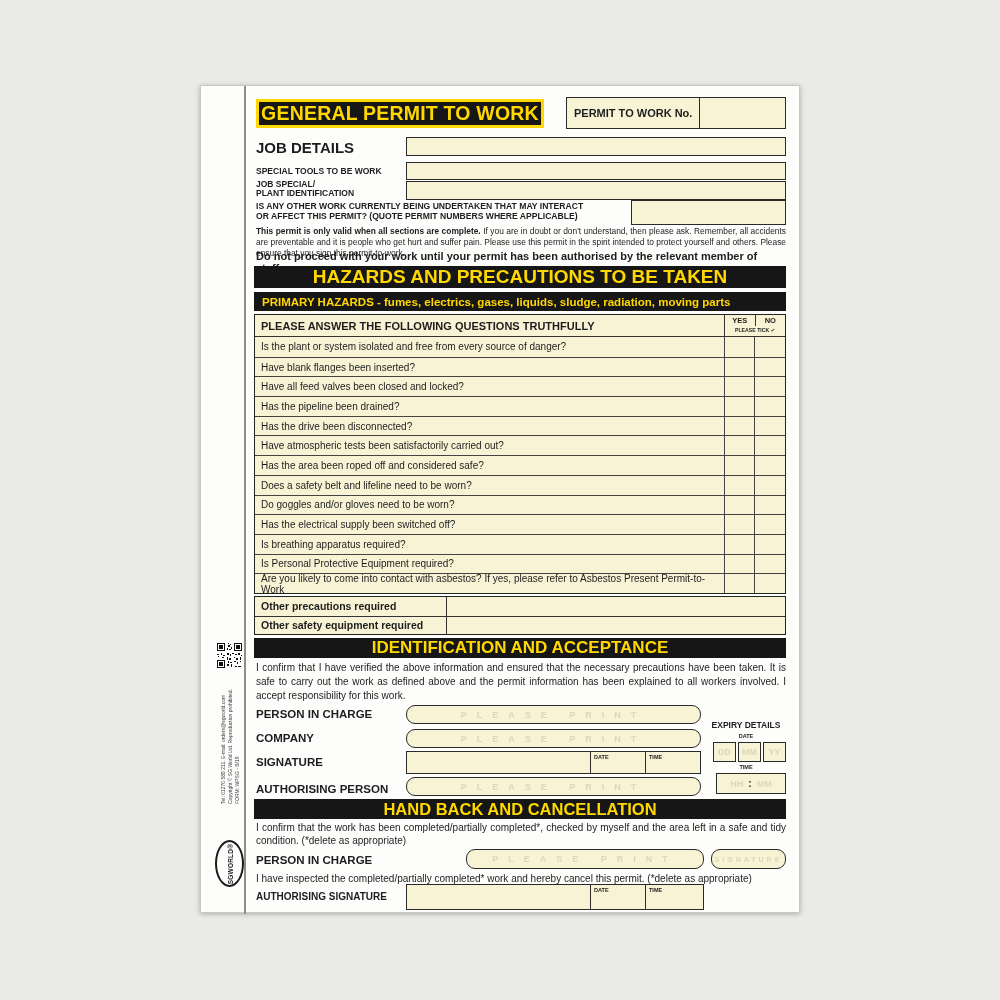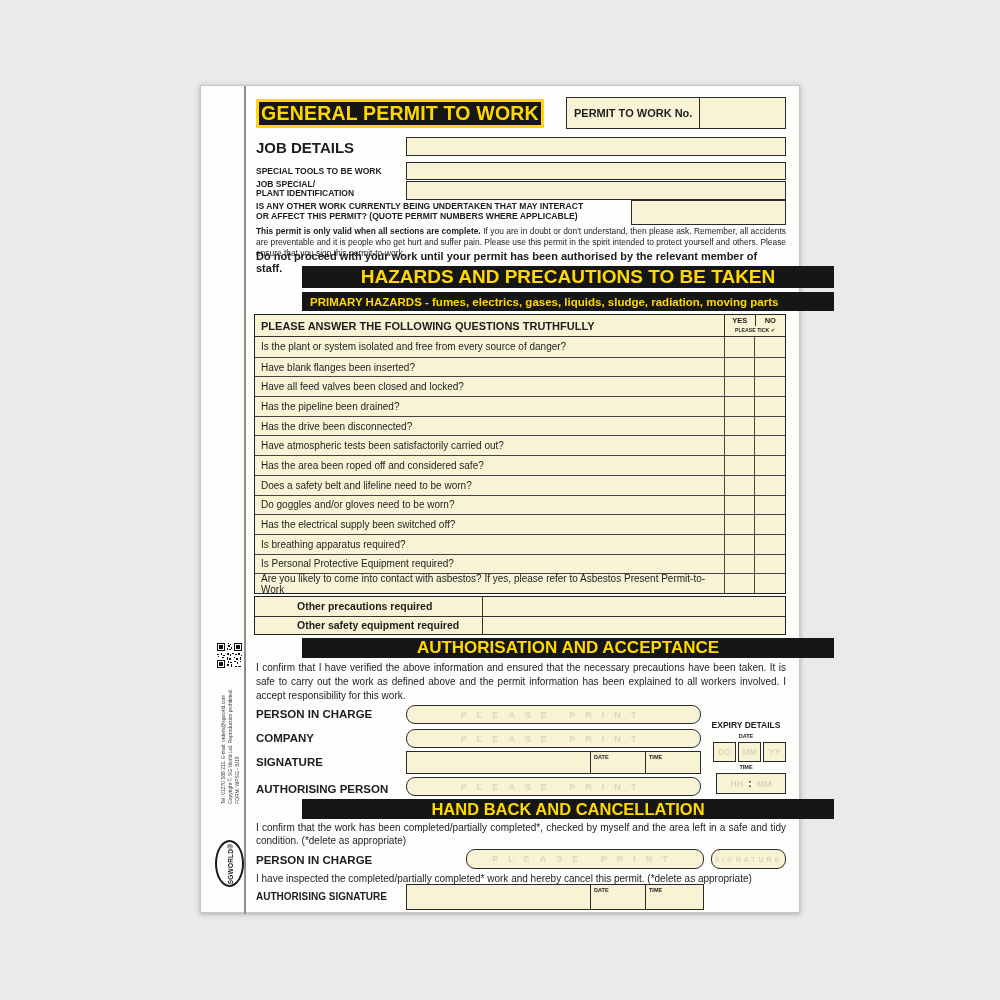--- a/index.html
+++ b/index.html
@@ -49,40 +49,40 @@
     left:365px;top:11px;width:220px;height:32px;
     background:var(--cream);border:1px solid #2a2a2a;display:flex;
   }
   .ptw-label{width:133px;border-right:1px solid #2a2a2a;font-weight:bold;font-size:11px;
     display:flex;align-items:center;padding-left:7px;}
   .ptw-value{flex:1;}
   .field-box{background:var(--cream);border:1px solid #2a2a2a;}
   .lbl{font-weight:bold;}
   .banner{
     left:53px;width:532px;background:var(--banner);color:var(--yellow);
-    font-weight:bold;display:flex;align-items:center;justify-content:center;margin-left:48px;
+    font-weight:bold;display:flex;align-items:center;justify-content:center;
   }
   .para{left:55px;width:530px;text-align:justify;}
   .qtable{left:53px;top:228px;width:532px;border:1.5px solid #222;background:var(--cream);}
   .q-header{display:flex;height:22px;border-bottom:1px solid #333;}
   .q-header-title{flex:1;font-weight:bold;font-size:11px;display:flex;align-items:center;
     padding-left:6px;border-right:1px solid #333;}
   .q-header-right{width:60px;display:flex;flex-direction:column;}
   .yn-row{display:flex;height:11px;}
   .yn-cell{flex:1;font-weight:bold;font-size:7.5px;text-align:center;line-height:12px;}
   .yn-cell.yes{border-right:1px solid #333;}
   .tick-row{font-weight:bold;font-size:5.2px;text-align:center;line-height:8px;}
   .q-row{display:flex;height:19.7px;border-top:1px solid #444;}
   .q-row:first-child{border-top:none;}
   .q-text{flex:1;font-size:10px;display:flex;align-items:center;padding-left:6px;
     border-right:1px solid #444;}
   .q-tick{width:30px;}
   .q-tick.yes{border-right:1px solid #444;}
   .other-table{left:53px;top:510px;width:532px;border:1.5px solid #222;background:var(--cream);}
-  .other-row{display:flex;height:18.5px;padding-left:36px;}
+  .other-row{display:flex;height:18.5px;}
   .other-row + .other-row{border-top:1px solid #333;}
   .other-label{width:192px;font-weight:bold;font-size:10.5px;display:flex;align-items:center;
     padding-left:6px;border-right:1px solid #333;}
   .other-input{flex:1;}
   .row-label{font-weight:bold;font-size:11.5px;}
   .ph{color:var(--faint);font-weight:bold;font-size:9px;letter-spacing:10px;
     display:flex;align-items:center;justify-content:center;overflow:hidden;white-space:nowrap;border-radius:9px;}
   .sigbox{display:flex;}
   .sig-fill{flex:1;}
   .dt-cell{width:55px;border-left:1px solid #2a2a2a;font-weight:bold;font-size:5.5px;
@@ -284,21 +284,21 @@
     <div class="other-row">
       <div class="other-label">Other precautions required</div>
       <div class="other-input"></div>
     </div>
     <div class="other-row">
       <div class="other-label">Other safety equipment required</div>
       <div class="other-input"></div>
     </div>
   </div>
 
-  <div class="abs banner" style="top:552px;height:20px;font-size:17px;">AUTHORISATION AND ACCEPTANCE</div>
+  <div class="abs banner" style="top:552px;height:20px;font-size:17px;">IDENTIFICATION AND ACCEPTANCE</div>
   <div class="abs para statement" style="top:575px;line-height:14px;">I confirm that I have verified the above information and ensured that the necessary precautions have been taken. It is safe to carry out the work as defined above and the permit information has been explained to all workers involved. I accept responsibility for this work.</div>
 
   <div class="abs row-label" style="left:55px;top:622px;">PERSON IN CHARGE</div>
   <div class="abs field-box ph" style="left:205px;top:619px;width:295px;height:19px;">PLEASE PRINT</div>
 
   <div class="abs row-label" style="left:55px;top:646px;">COMPANY</div>
   <div class="abs field-box ph" style="left:205px;top:643px;width:295px;height:19px;">PLEASE PRINT</div>
 
   <div class="abs row-label" style="left:55px;top:670px;">SIGNATURE</div>
   <div class="abs field-box sigbox" style="left:205px;top:665px;width:295px;height:23px;">

